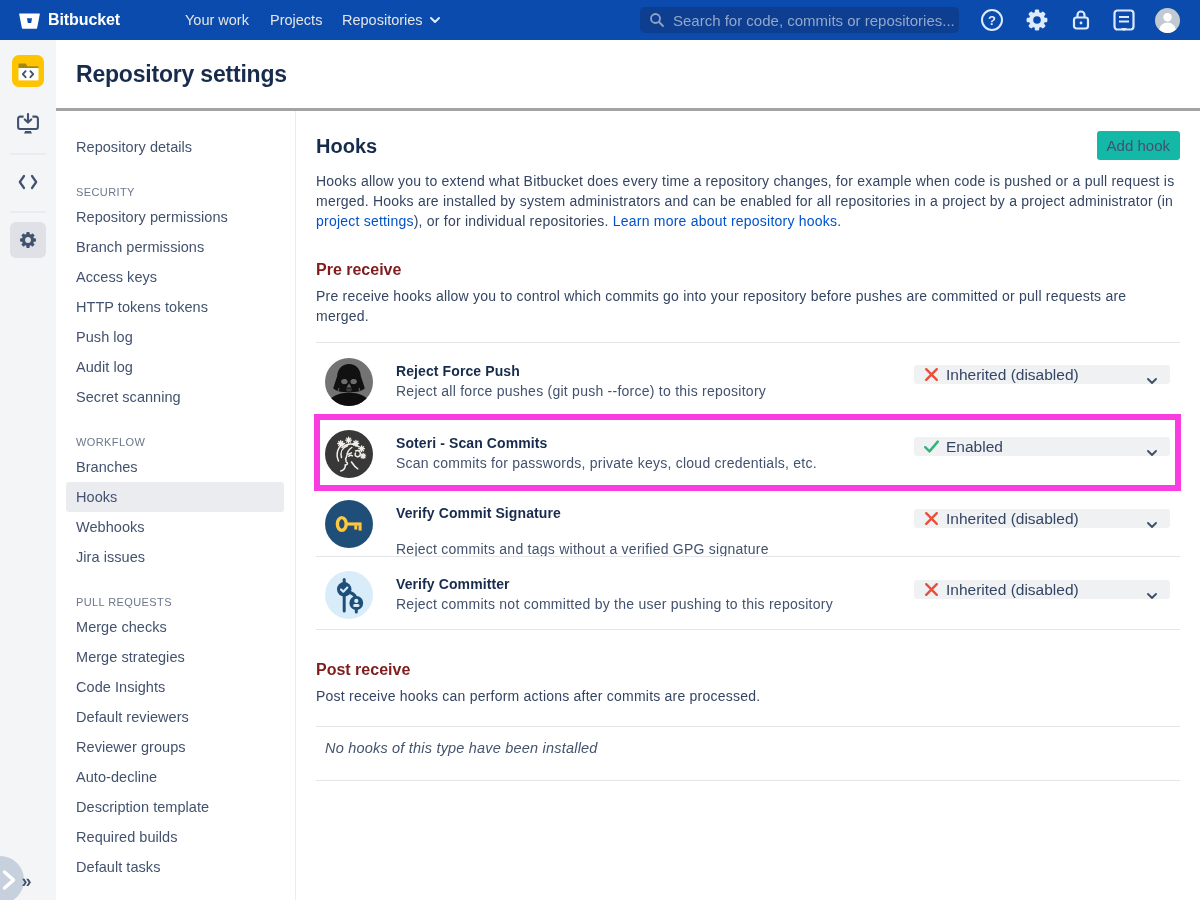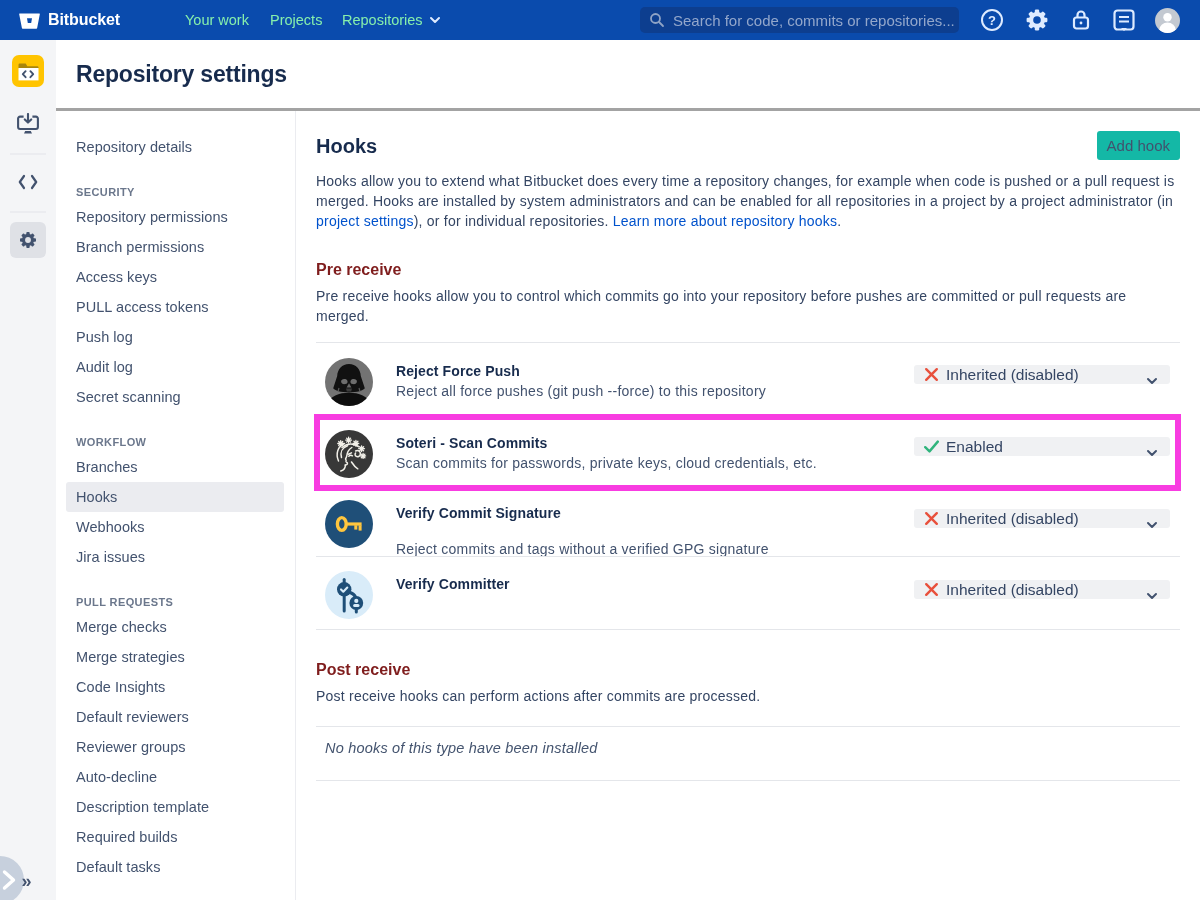--- a/index.html
+++ b/index.html
@@ -2,35 +2,35 @@
 <html><head>
 <meta charset="utf-8">
 <style>
 * { margin:0; padding:0; box-sizing:border-box; }
 html,body { width:1200px; height:900px; overflow:hidden; background:#fff;
   font-family:"Liberation Sans", sans-serif; }
 
 .nav { position:absolute; left:0; top:0; width:1200px; height:40px; background:#0a4bad; z-index:30; }
 .logo { position:absolute; left:19px; top:0; height:40px; display:flex; align-items:center; }
 .logoname { color:#fff; font-size:16px; font-weight:700; letter-spacing:-0.1px; margin-left:8px; }
-.navlink { position:absolute; top:0; height:40px; line-height:40px; color:#86efac; font-size:14.5px; font-weight:500; }
+.navlink { position:absolute; top:0; height:40px; line-height:40px; color:#e5e5e5; font-size:14.5px; font-weight:500; }
 .srch { position:absolute; left:640px; top:7px; width:319px; height:26px; background:#0d3e8f; border-radius:5px; display:flex; align-items:center; }
 .srch span { color:#93a7cb; font-size:15px; margin-left:8px; }
 .navic { position:absolute; top:7px; width:26px; height:26px; }
 
 .rail { position:absolute; left:0; top:40px; width:56px; height:860px; background:#f4f5f7; z-index:20; }
 .rdiv { position:absolute; left:10px; width:36px; height:2px; background:#ebecf0; }
 
 .phead { position:absolute; left:56px; top:40px; width:1144px; height:71px; background:#fff; border-bottom:3px solid #a3a3a3; z-index:10; }
 .phead h1 { position:absolute; left:20px; top:21px; font-size:23px; font-weight:700; color:#172b4d; letter-spacing:-0.2px; }
 
 .sbar { position:absolute; left:56px; top:111px; width:240px; height:789px; background:#fff; border-right:1px solid #ebecf0; }
 .snav { padding-top:21px; }
 .sitem { height:30px; line-height:30px; padding-left:20px; font-size:14.5px; color:#42526e; letter-spacing:0.05px; }
-.slabel { margin-top:20px; height:20px; line-height:20px; padding-left:20px; font-size:11px; font-weight:700; color:#6b778c; letter-spacing:0.4px; }
+.slabel { margin-top:20px; height:20px; line-height:20px; padding-left:20px; font-size:11px; font-weight:400; color:#6b778c; letter-spacing:0.4px; }
 .sel { background:#ebecf0; border-radius:3px; margin:0 11px 0 10px; padding-left:10px; }
 
 .main { position:absolute; left:316px; top:110px; width:864px; height:790px; background:#fff; }
 .main h2 { position:absolute; left:0px; top:25px; font-size:20px; font-weight:700; color:#172b4d; }
 .addhook { position:absolute; right:0px; top:21px; height:29px; line-height:29px; padding:0 10px; background:#14b8a6; border-radius:3px; font-size:15px; color:#42526e; }
 .para { position:absolute; left:0px; font-size:14px; line-height:20px; color:#344563; letter-spacing:0.22px; }
 a { color:#0052cc; text-decoration:none; }
 h3.sub { font-size:16px; font-weight:700; color:#7f1d1d; }
 
 .hlist { position:absolute; left:0; top:232px; width:864px; }
@@ -171,21 +171,21 @@
     <h1>Repository settings</h1>
   </div>
 
 <div class="sbar">
   <div class="snav">
     <div class="sitem">Repository details</div>
     <div class="slabel">SECURITY</div>
     <div class="sitem">Repository permissions</div>
     <div class="sitem">Branch permissions</div>
     <div class="sitem">Access keys</div>
-    <div class="sitem">PULL access tokens</div>
+    <div class="sitem">HTTP tokens tokens</div>
     <div class="sitem">Push log</div>
     <div class="sitem">Audit log</div>
     <div class="sitem">Secret scanning</div>
     <div class="slabel">WORKFLOW</div>
     <div class="sitem">Branches</div>
     <div class="sitem sel">Hooks</div>
     <div class="sitem">Webhooks</div>
     <div class="sitem">Jira issues</div>
     <div class="slabel">PULL REQUESTS</div>
     <div class="sitem">Merge checks</div>
@@ -301,20 +301,21 @@
         <path d="M19.2 8.5 V40" stroke="#1f4f78" stroke-width="3" stroke-linecap="round"></path>
         <path d="M20 20 C28.5 21.5 31.3 24.5 31.3 29.5" stroke="#1f4f78" stroke-width="3" fill="none"></path>
         <path d="M31.3 28 V41" stroke="#1f4f78" stroke-width="3" stroke-linecap="round"></path>
         <circle cx="19.2" cy="18.3" r="7.2" fill="#1f4f78"></circle>
         <path d="M16 18.4 l2.3 2.3 4-4.2" stroke="#d9ecf9" stroke-width="2.1" fill="none" stroke-linecap="round" stroke-linejoin="round"></path>
         <circle cx="31.3" cy="32" r="6.9" fill="#1f4f78"></circle>
         <circle cx="31.3" cy="29.9" r="2.1" fill="#d9ecf9"></circle>
         <rect x="28.1" y="33" width="6.4" height="3" rx="1.5" fill="#d9ecf9"></rect>
       </svg>
       <div class="htit" style="top:19px;">Verify Committer</div>
+      <div class="hsub" style="top:39px;">Reject commits not committed by the user pushing to this repository</div>
       <div class="dd" style="top:23px;">
         <svg class="ic" viewBox="0 0 15 15">
             <path d="M2.2 2.2 L12.8 12.8 M12.8 2.2 L2.2 12.8" stroke="#e8503c" stroke-width="2.4" stroke-linecap="round"></path>
           </svg>
         <span class="lbl">Inherited (disabled)</span>
         <svg class="chev" width="12" height="12" viewBox="0 0 12 12">
             <path d="M2 4 l4 4 4-4" stroke="#42526e" stroke-width="2" fill="none" stroke-linecap="round" stroke-linejoin="round"></path>
           </svg>
       </div>
     </div>

